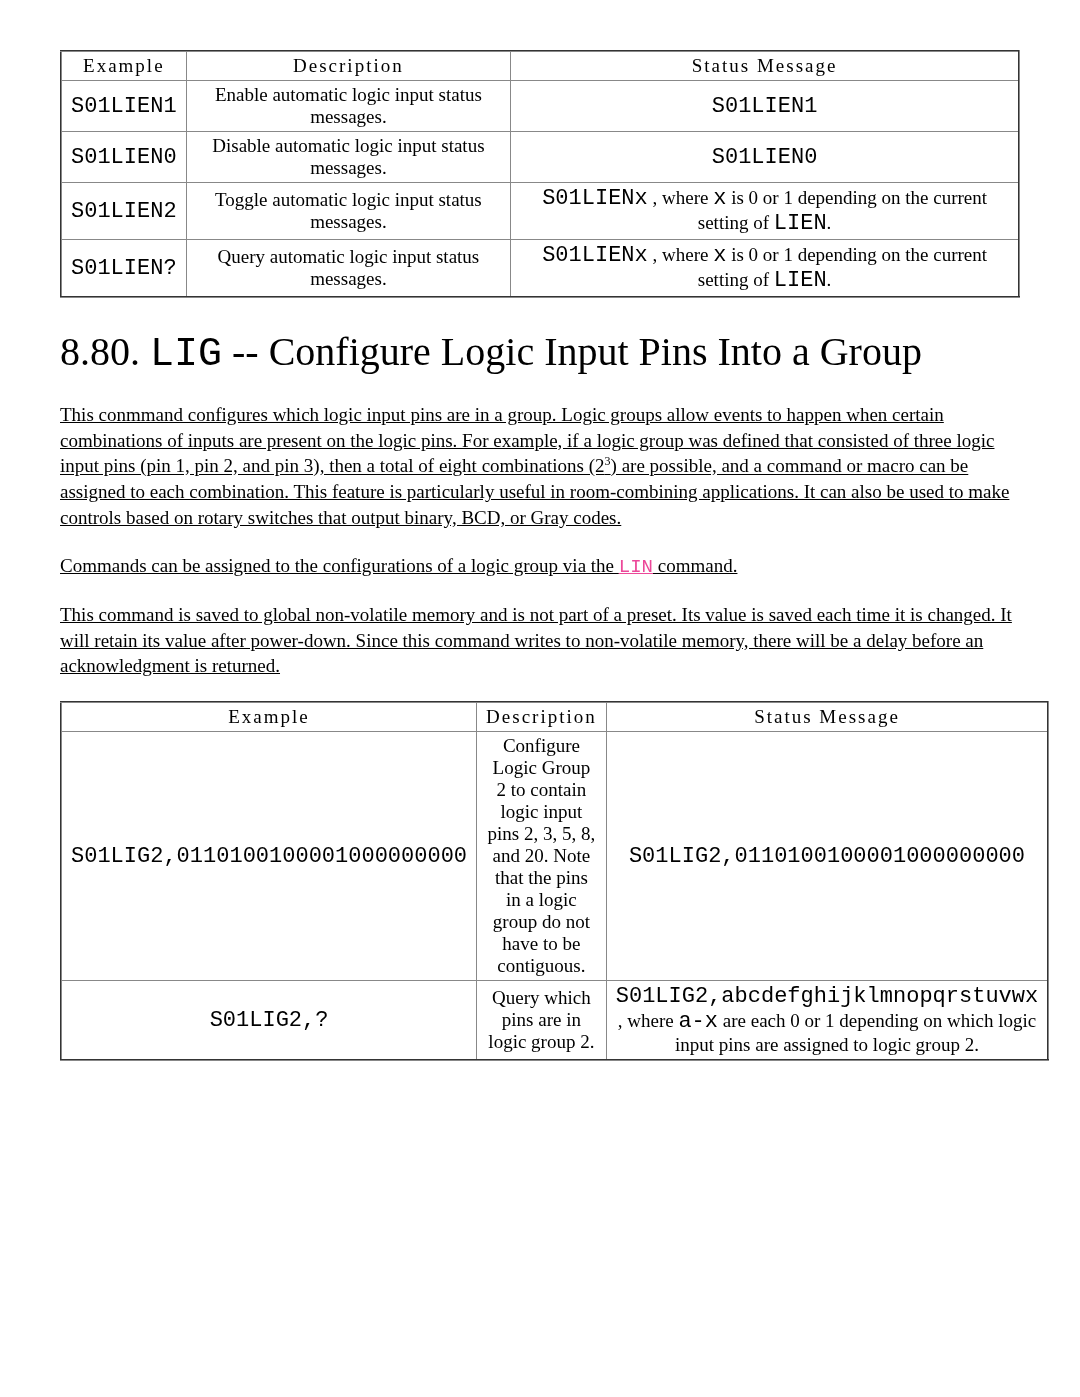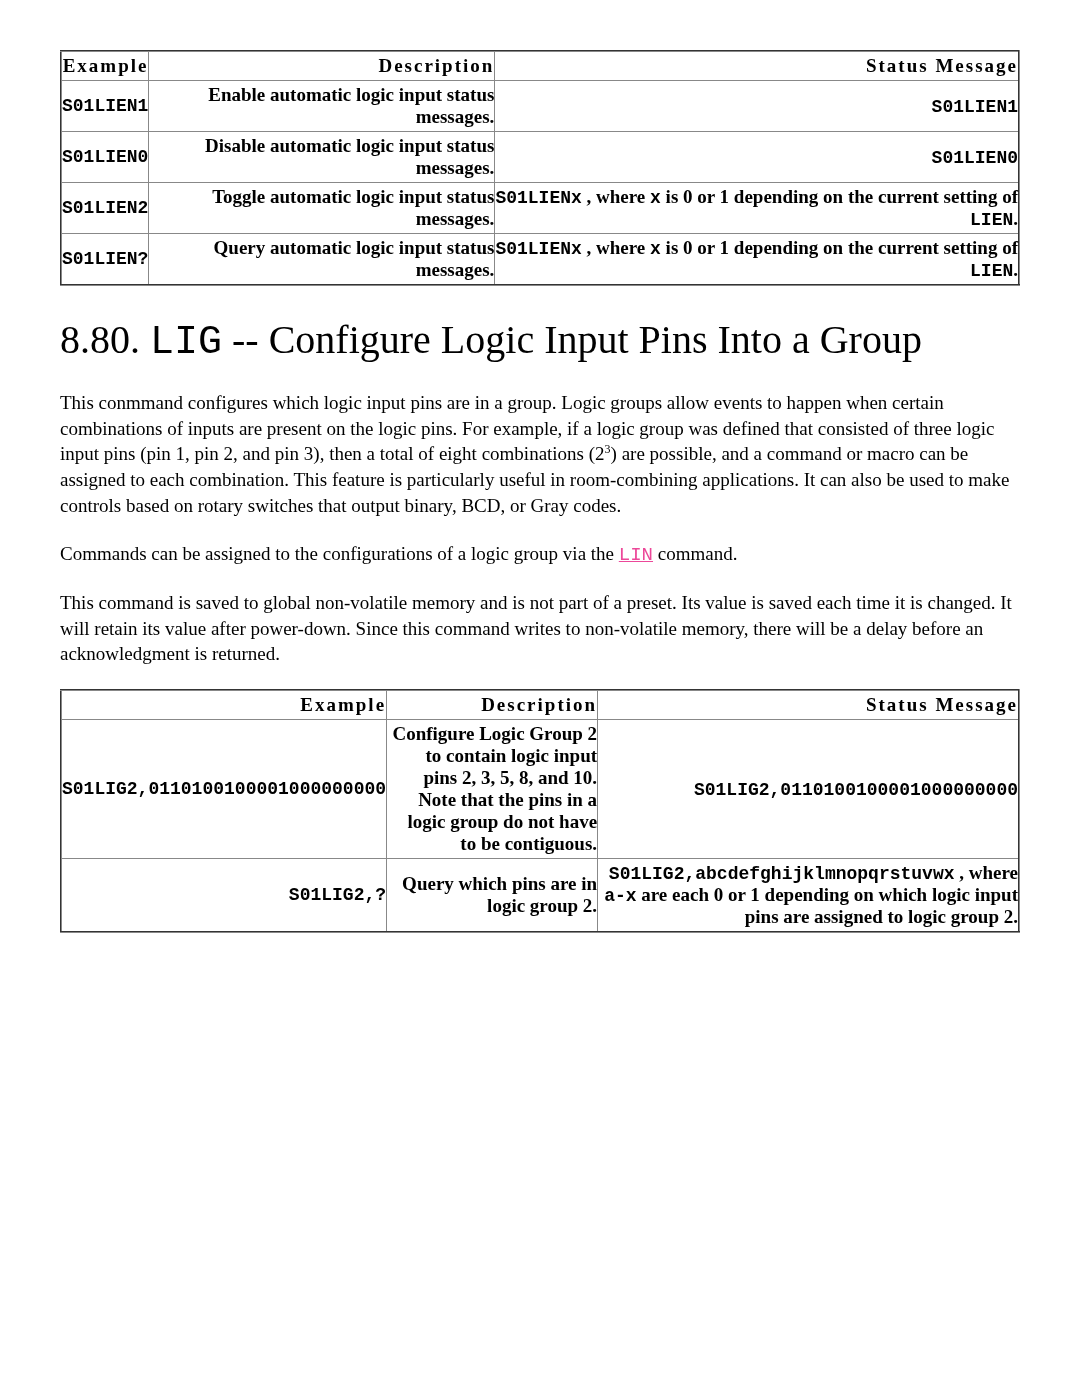--- a/index.html
+++ b/index.html
@@ -13,43 +13,44 @@
     box-sizing: border-box;
   }
   table {
     border-collapse: collapse;
     border: 2px outset #888;
     width: 100%;
     margin-bottom: 30px;
   }
   th, td {
     border: 1px inset #888;
-    padding: 3px 0;
-    text-align: right;
+    padding: 3px 9px;
+    text-align: center;
     vertical-align: middle;
-    font-weight: bold;
+    font-weight: normal;
   }
   thead td {
     letter-spacing: 2px;
   }
   code, .code {
     font-family: 'Courier New', Courier, monospace;
-    font-size: 18px;
+    font-size: 22px;
   }
   h2 {
     font-size: 40px;
     font-weight: normal;
     margin: 30px 0 25px 0;
   }
   h2 .hcode {
     font-family: 'Courier New', Courier, monospace;
   }
   p {
     line-height: 1.35;
     margin: 0 0 22px 0;
+    text-decoration: underline;
   }
   sup {
     font-size: 12px;
     vertical-align: super;
   }
   a {
     color: #ec4899;
     text-decoration: underline;
     font-family: 'Courier New', Courier, monospace;
   }
@@ -110,21 +111,21 @@
   <thead>
     <tr>
       <td>Example</td>
       <td>Description</td>
       <td>Status Message</td>
     </tr>
   </thead>
   <tbody>
     <tr>
       <td class="code">S01LIG2,0110100100001000000000</td>
-      <td>Configure Logic Group 2 to contain logic input pins 2, 3, 5, 8, and 10. Note that the pins in a logic group do not have to be contiguous.</td>
+      <td>Configure Logic Group 2 to contain logic input pins 2, 3, 5, 8, and 20. Note that the pins in a logic group do not have to be contiguous.</td>
       <td><span class="code">S01LIG2,0110100100001000000000</span></td>
     </tr>
     <tr>
       <td class="code">S01LIG2,?</td>
       <td>Query which pins are in logic group 2.</td>
       <td><span class="code">S01LIG2,abcdefghijklmnopqrstuvwx</span><span> , where </span><span class="code">a-x</span><span> are each 0 or 1 depending on which logic input pins are assigned to logic group 2.</span></td>
     </tr>
   </tbody>
 </table>
 

